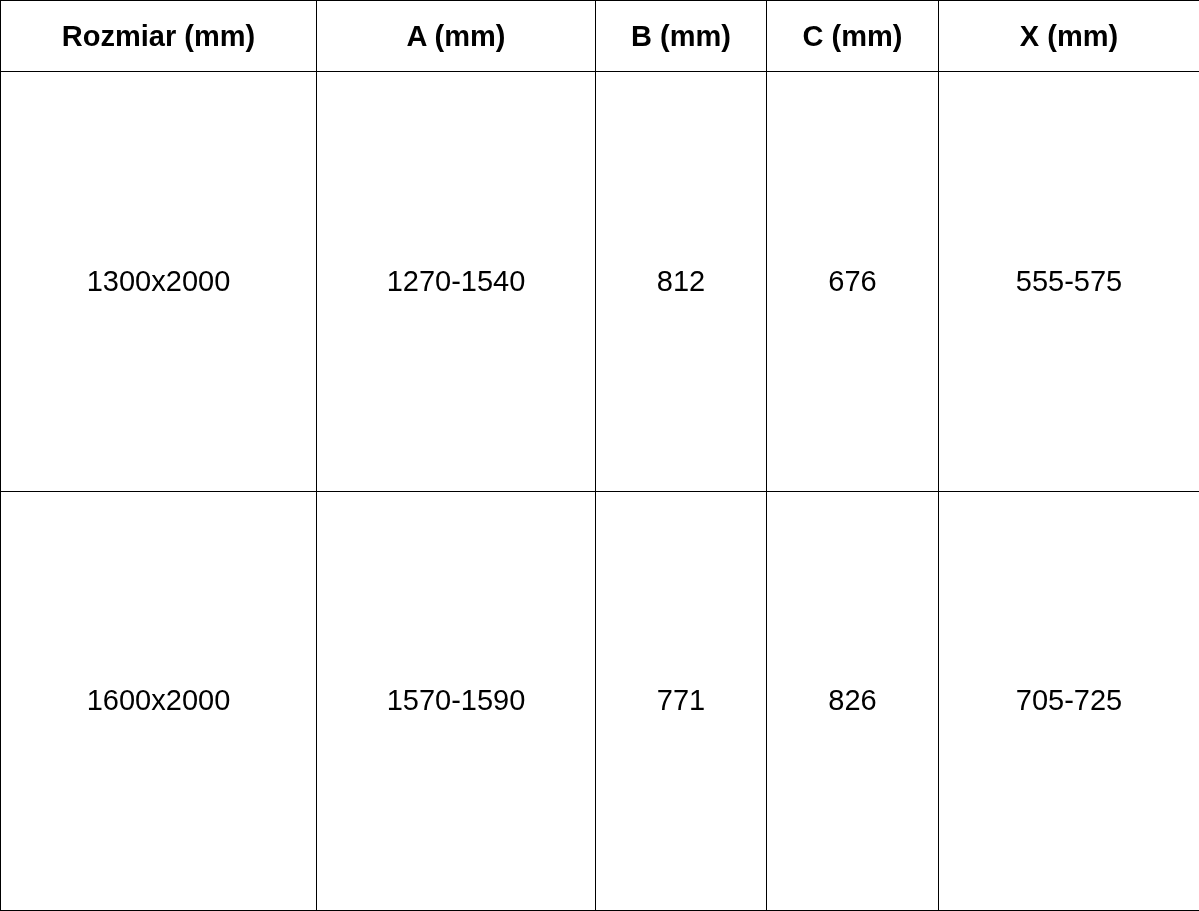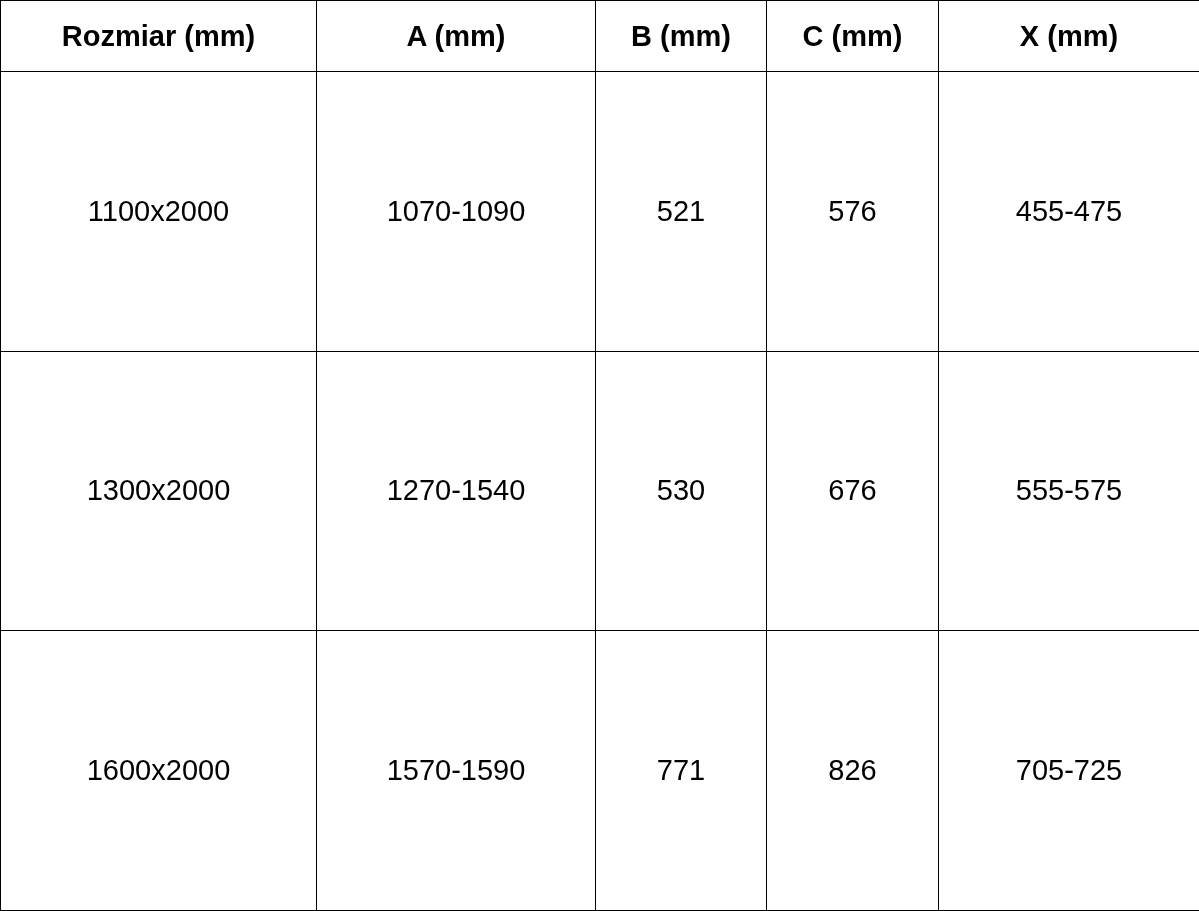--- a/index.html
+++ b/index.html
@@ -59,30 +59,23 @@
       <tr id="header-row">
           <th>Rozmiar (mm)</th>
           <th>A (mm)</th>
           <th>B (mm)</th>
           <th>C (mm)</th>
           <th>X (mm)</th>
         </tr>
     </thead>
     <tbody id="table-body">
         <tr>
-          <td>1100x2000</td>
-          <td>1070-1090</td>
-          <td>521</td>
-          <td>576</td>
-          <td>455-475</td>
-        </tr>
-        <tr>
           <td>1300x2000</td>
           <td>1270-1540</td>
-          <td>530</td>
+          <td>812</td>
           <td>676</td>
           <td>555-575</td>
         </tr>
         <tr>
           <td>1600x2000</td>
           <td>1570-1590</td>
           <td>771</td>
           <td>826</td>
           <td>705-725</td>
         </tr>

